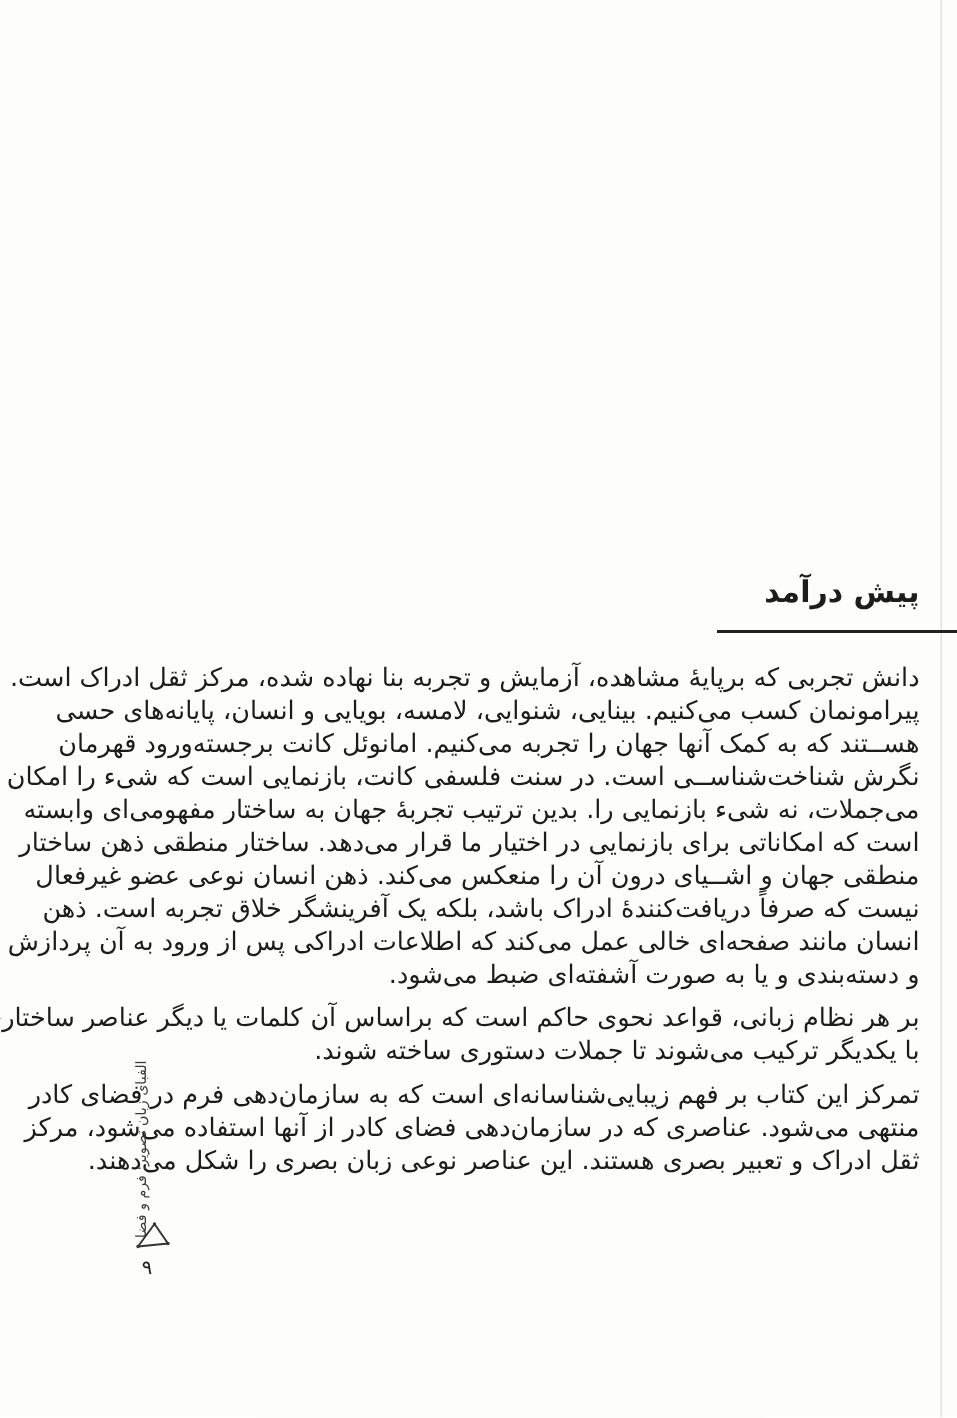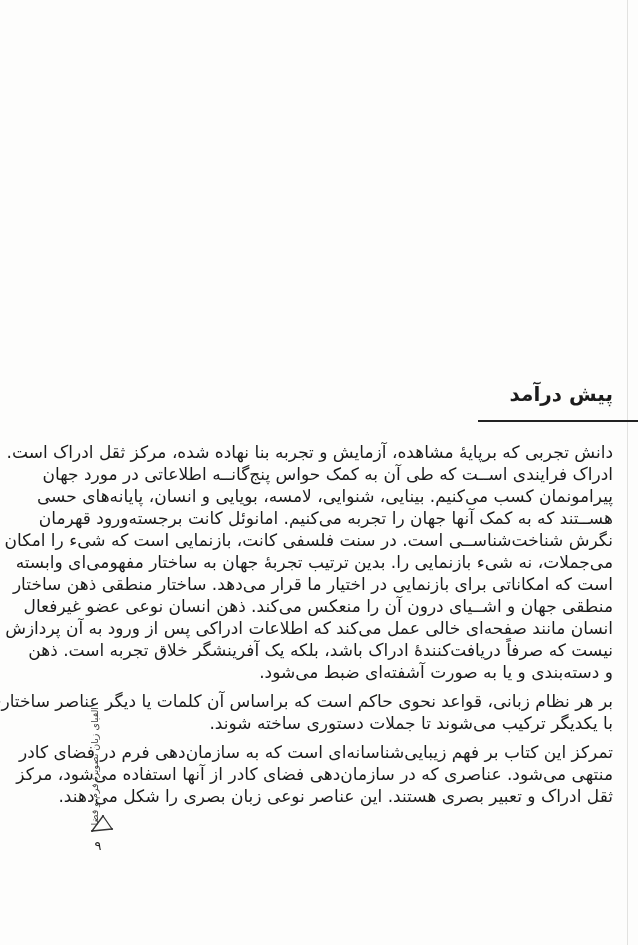--- a/index.html
+++ b/index.html
@@ -94,29 +94,28 @@
 
   <div class="page-edge-line"></div>
 
   <div class="chapter-title">پیش درآمد</div>
 
   <div class="title-rule"></div>
 
   <div class="body-text" id="body-text">
       <div class="paragraph">
         <div class="text-line">دانش تجربی که برپایهٔ مشاهده، آزمایش و تجربه بنا نهاده شده، مرکز ثقل ادراک است.</div>
-        <div class="text-line">ادراک فرایندی اســت که طی آن به کمک حواس پنج‌گانــه اطلاعاتی در مورد جهان</div>
         <div class="text-line">پیرامونمان کسب می‌کنیم. بینایی، شنوایی، لامسه، بویایی و انسان، پایانه‌های حسی</div>
         <div class="text-line">هســتند که به کمک آنها جهان را تجربه می‌کنیم. امانوئل کانت برجسته‌ورود قهرمان</div>
         <div class="text-line">نگرش شناخت‌شناســی است. در سنت فلسفی کانت، بازنمایی است که شیء را امکان</div>
         <div class="text-line">می‌جملات، نه شیء بازنمایی را. بدین ترتیب تجربهٔ جهان به ساختار مفهومی‌ای وابسته</div>
         <div class="text-line">است که امکاناتی برای بازنمایی در اختیار ما قرار می‌دهد. ساختار منطقی ذهن ساختار</div>
         <div class="text-line">منطقی جهان و اشــیای درون آن را منعکس می‌کند. ذهن انسان نوعی عضو غیرفعال</div>
+        <div class="text-line">نیست که صرفاً دریافت‌کنندهٔ ادراک باشد، بلکه یک آفرینشگر خلاق تجربه است. ذهن</div>
         <div class="text-line">انسان مانند صفحه‌ای خالی عمل می‌کند که اطلاعات ادراکی پس از ورود به آن پردازش</div>
-        <div class="text-line">نیست که صرفاً دریافت‌کنندهٔ ادراک باشد، بلکه یک آفرینشگر خلاق تجربه است. ذهن</div>
         <div class="text-line last-line">و دسته‌بندی و یا به صورت آشفته‌ای ضبط می‌شود.</div>
       </div>
       <div class="paragraph">
         <div class="text-line">بر هر نظام زبانی، قواعد نحوی حاکم است که براساس آن کلمات یا دیگر عناصر ساختاری</div>
         <div class="text-line last-line">با یکدیگر ترکیب می‌شوند تا جملات دستوری ساخته شوند.</div>
       </div>
       <div class="paragraph">
         <div class="text-line">تمرکز این کتاب بر فهم زیبایی‌شناسانه‌ای است که به سازمان‌دهی فرم در فضای کادر</div>
         <div class="text-line">منتهی می‌شود. عناصری که در سازمان‌دهی فضای کادر از آنها استفاده می‌شود، مرکز</div>
         <div class="text-line last-line">ثقل ادراک و تعبیر بصری هستند. این عناصر نوعی زبان بصری را شکل می‌دهند.</div>

